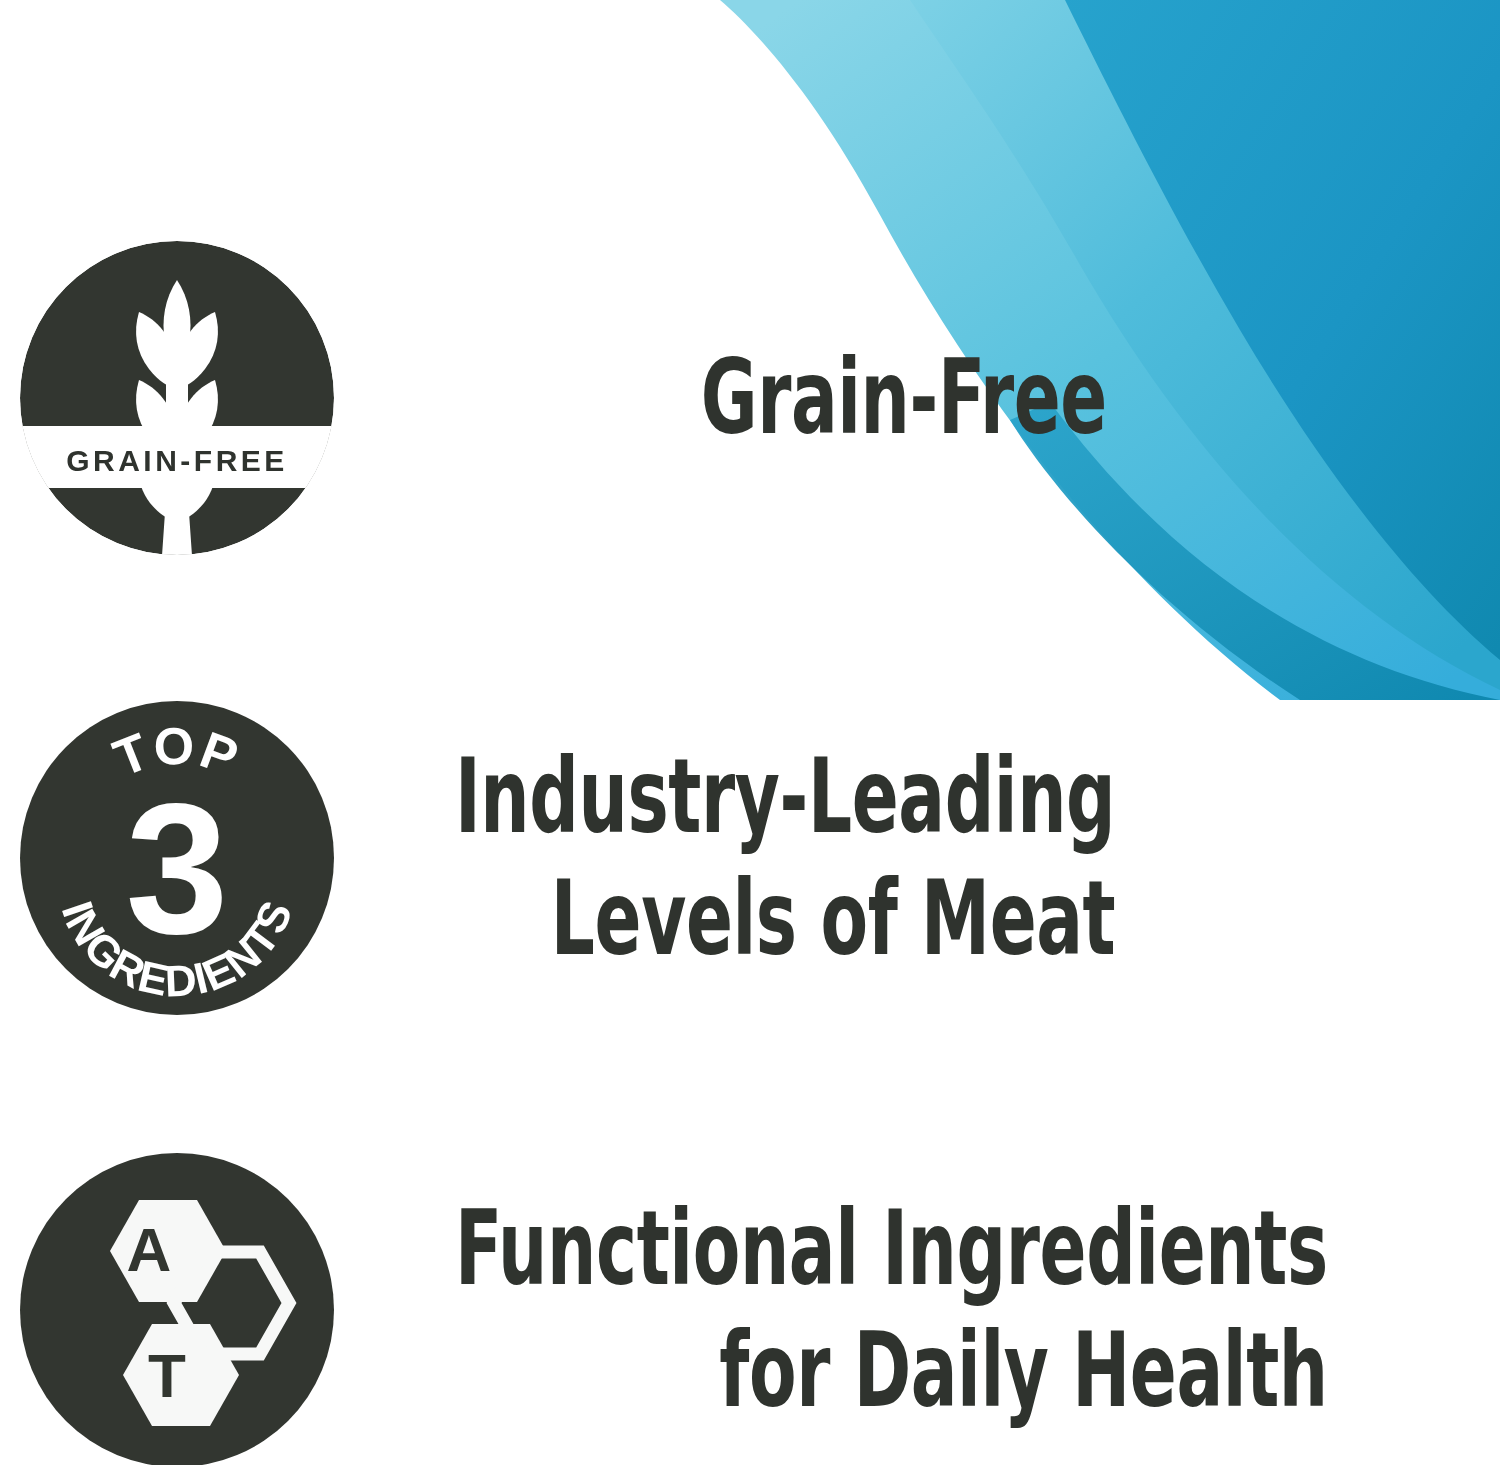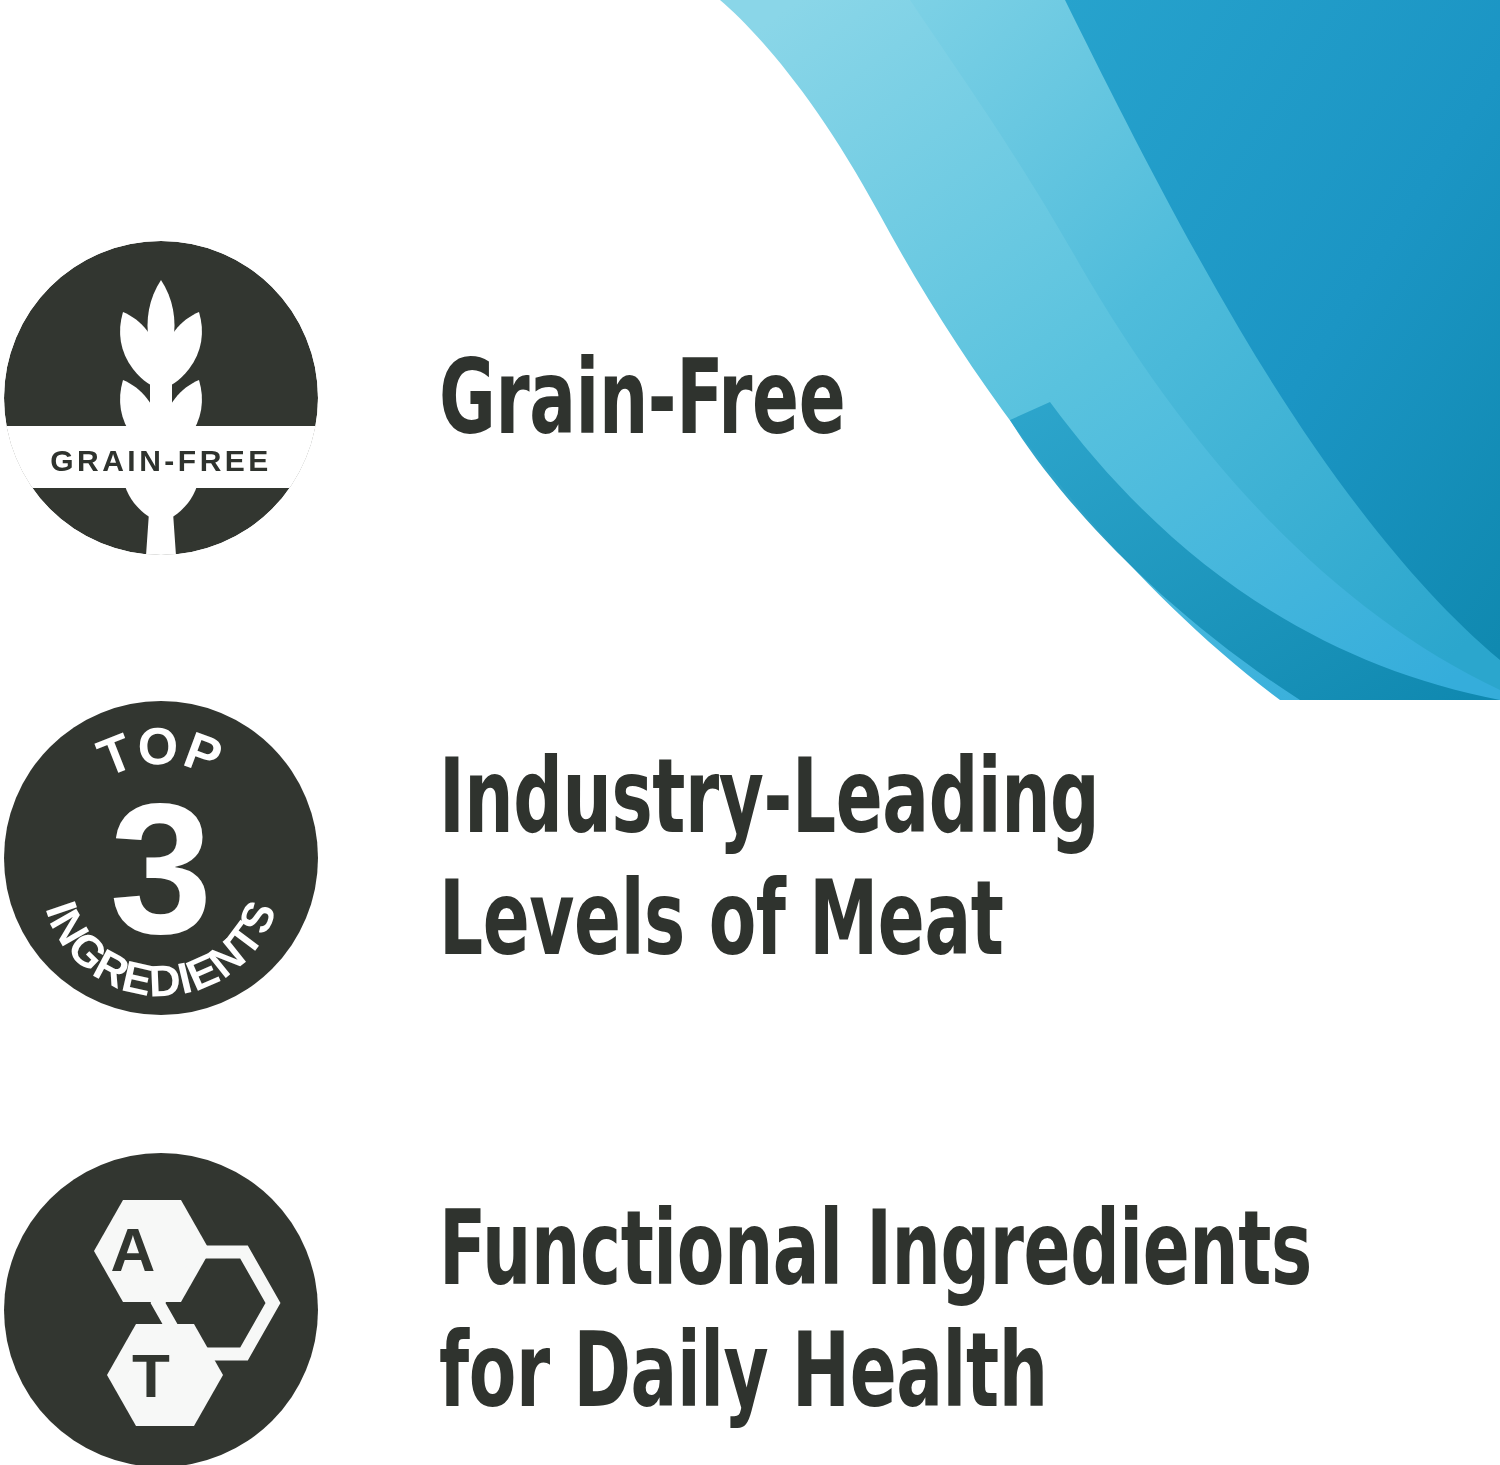--- a/index.html
+++ b/index.html
@@ -26,24 +26,25 @@
     right: 0;
     width: 780px;
     height: 700px;
     pointer-events: none;
   }
   #wave-decoration svg { display: block; width: 100%; height: 100%; }
 
   
   .feature-row {
     position: absolute;
-    left: 0;
+    left: 16px;
     width: 1320px;
     display: flex;
     align-items: center;
+    text-align: right;
   }
   #feature-row-0 { top: 240px; height: 316px; }
   #feature-row-1 { top: 700px; height: 316px; }
   #feature-row-2 { top: 1152px; height: 316px; }
 
   .badge {
     position: relative;
     flex: 0 0 auto;
     width: 316px;
     height: 316px;

